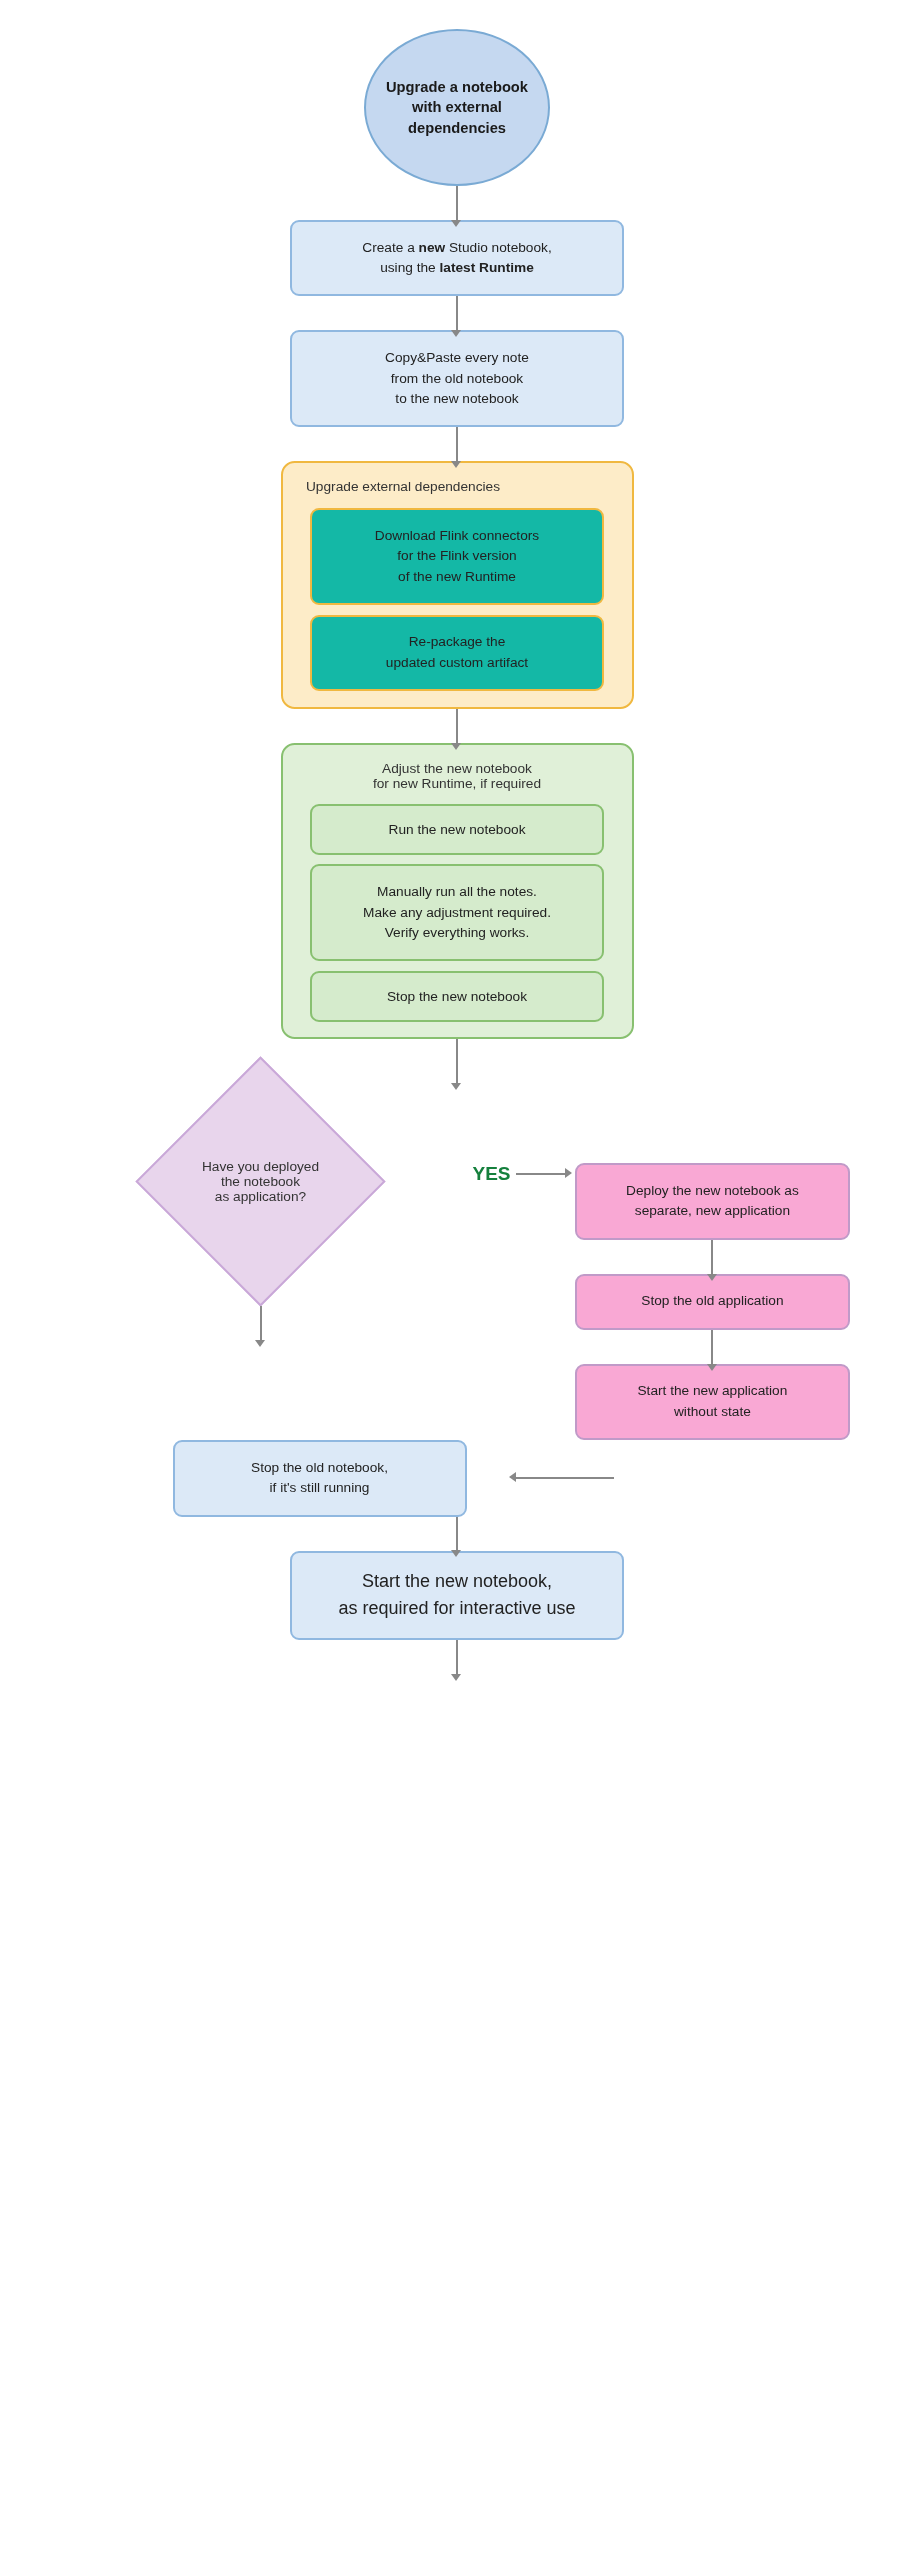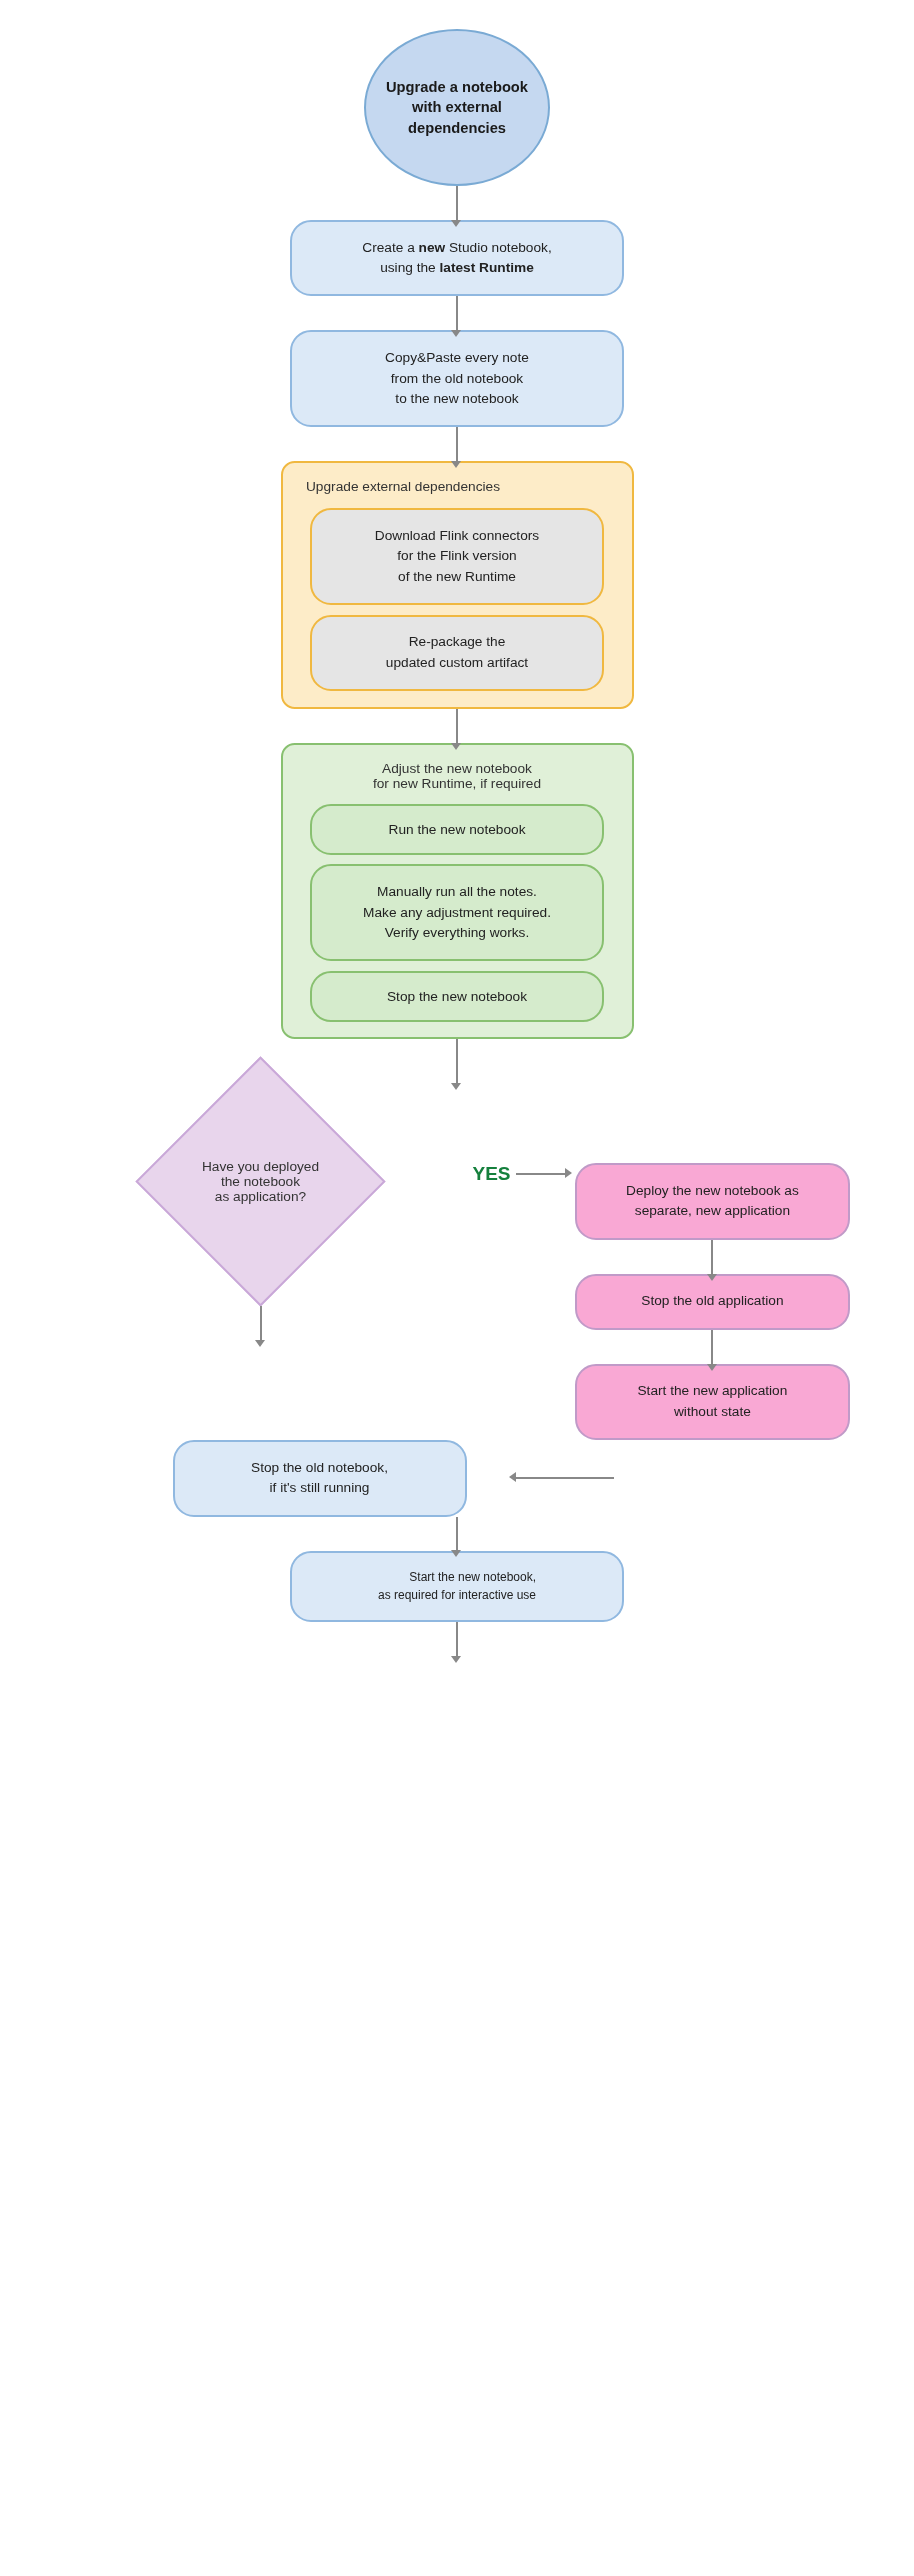--- a/index.html
+++ b/index.html
@@ -72,21 +72,21 @@
     .ellipse {
       border-radius: 50%;
       display: flex;
       align-items: center;
       justify-content: center;
       text-align: center;
       padding: 19.6px;
     }
 
     .rounded-rect {
-      border-radius: 21px;
+      border-radius: 9px;
       display: flex;
       align-items: center;
       justify-content: center;
       text-align: center;
       padding: 15.7px 23.5px;
     }
 
     .diamond-wrapper {
       display: flex;
       align-items: center;
@@ -116,21 +116,21 @@
       background: #c5d8f0;
       border: 2px solid #7aaad4;
       color: #1a1a1a;
     }
     .blue-rect {
       background: #dce9f7;
       border: 2px solid #90b8e0;
       color: #222;
     }
     .orange-rect {
-      background: #e5e5e5;
+      background: #14b8a6;
       border: 2px solid #f0b840;
       color: #222;
     }
     .orange-container {
       background: #fdecc8;
       border: 2px solid #f0b840;
       border-radius: 13.7px;
     }
     .green-rect {
       background: #d5ebcc;
@@ -338,21 +338,21 @@
     </div>
 
     <div style="display:flex;flex-direction:row;align-items:center;margin-left:-9.8px;">
       <div class="arrow-left" style="width:98px;"></div>
     </div>
   </div>
 
   <div class="arrow-down" style="height:34px;margin-top:0px;"></div>
 
   <div class="rounded-rect blue-rect" style="width:334px;">
-    <span style="font-size:12px;line-height:1.5;text-align:right;">
+    <span style="font-size:18px;line-height:1.5;text-align:center;">
       Start the new notebook,<br>as required for interactive use
     </span>
   </div>
 
   <div class="arrow-down" style="height:34px;"></div>
 
 
 </div>
 
 

